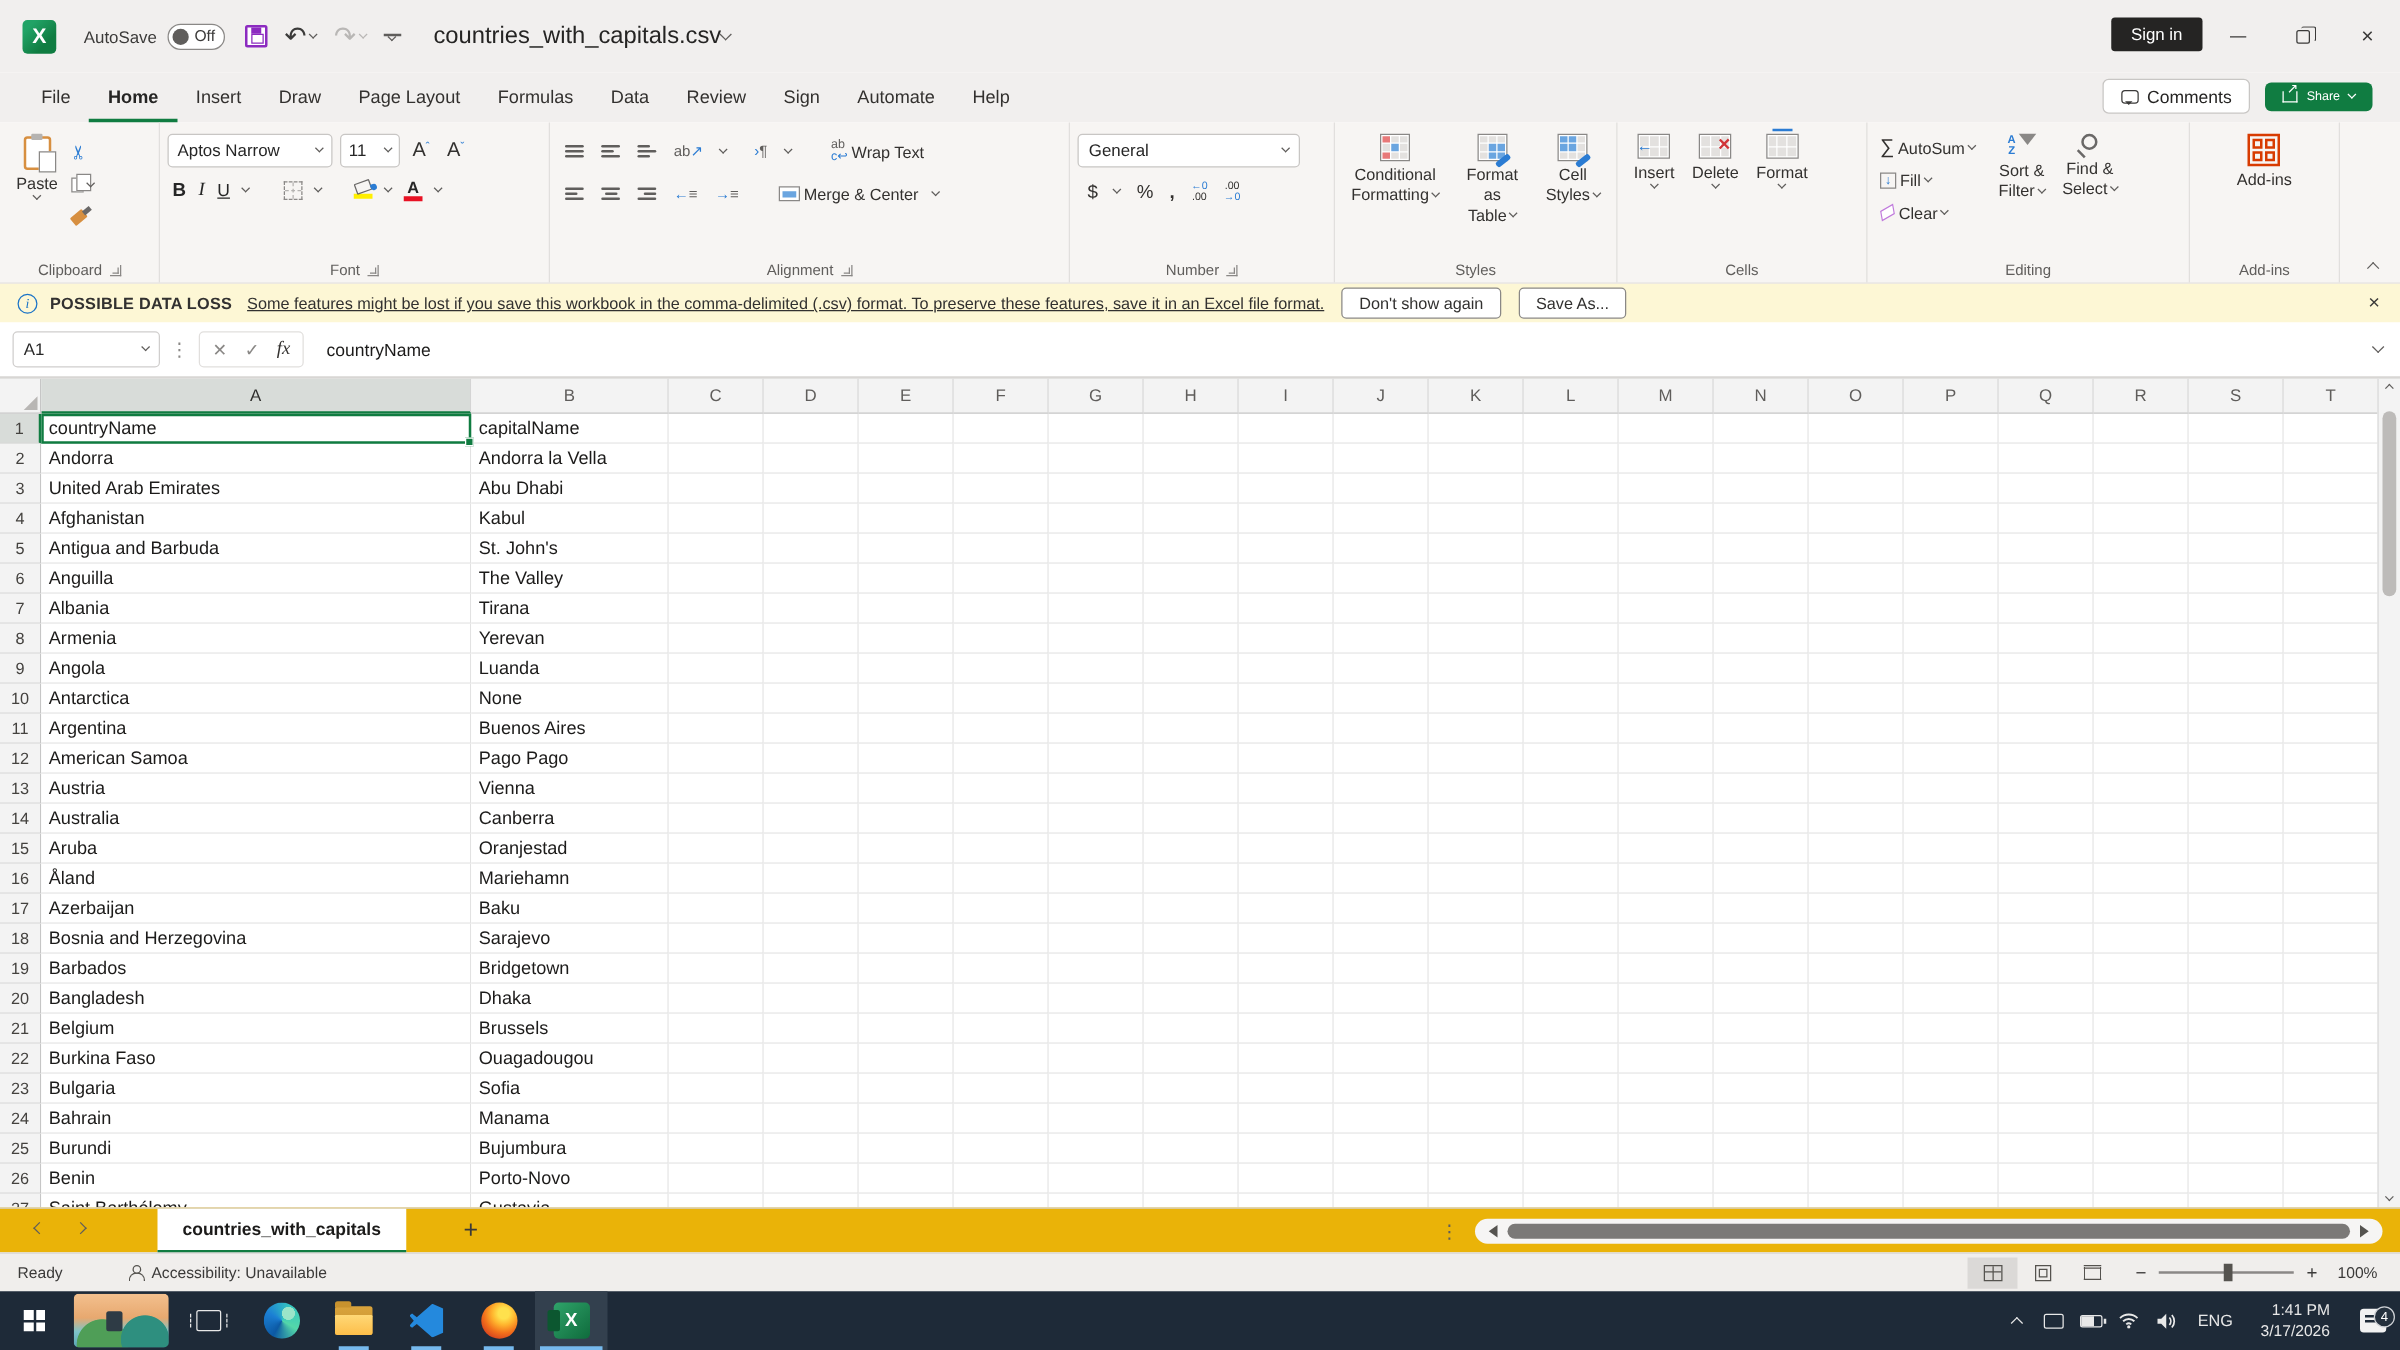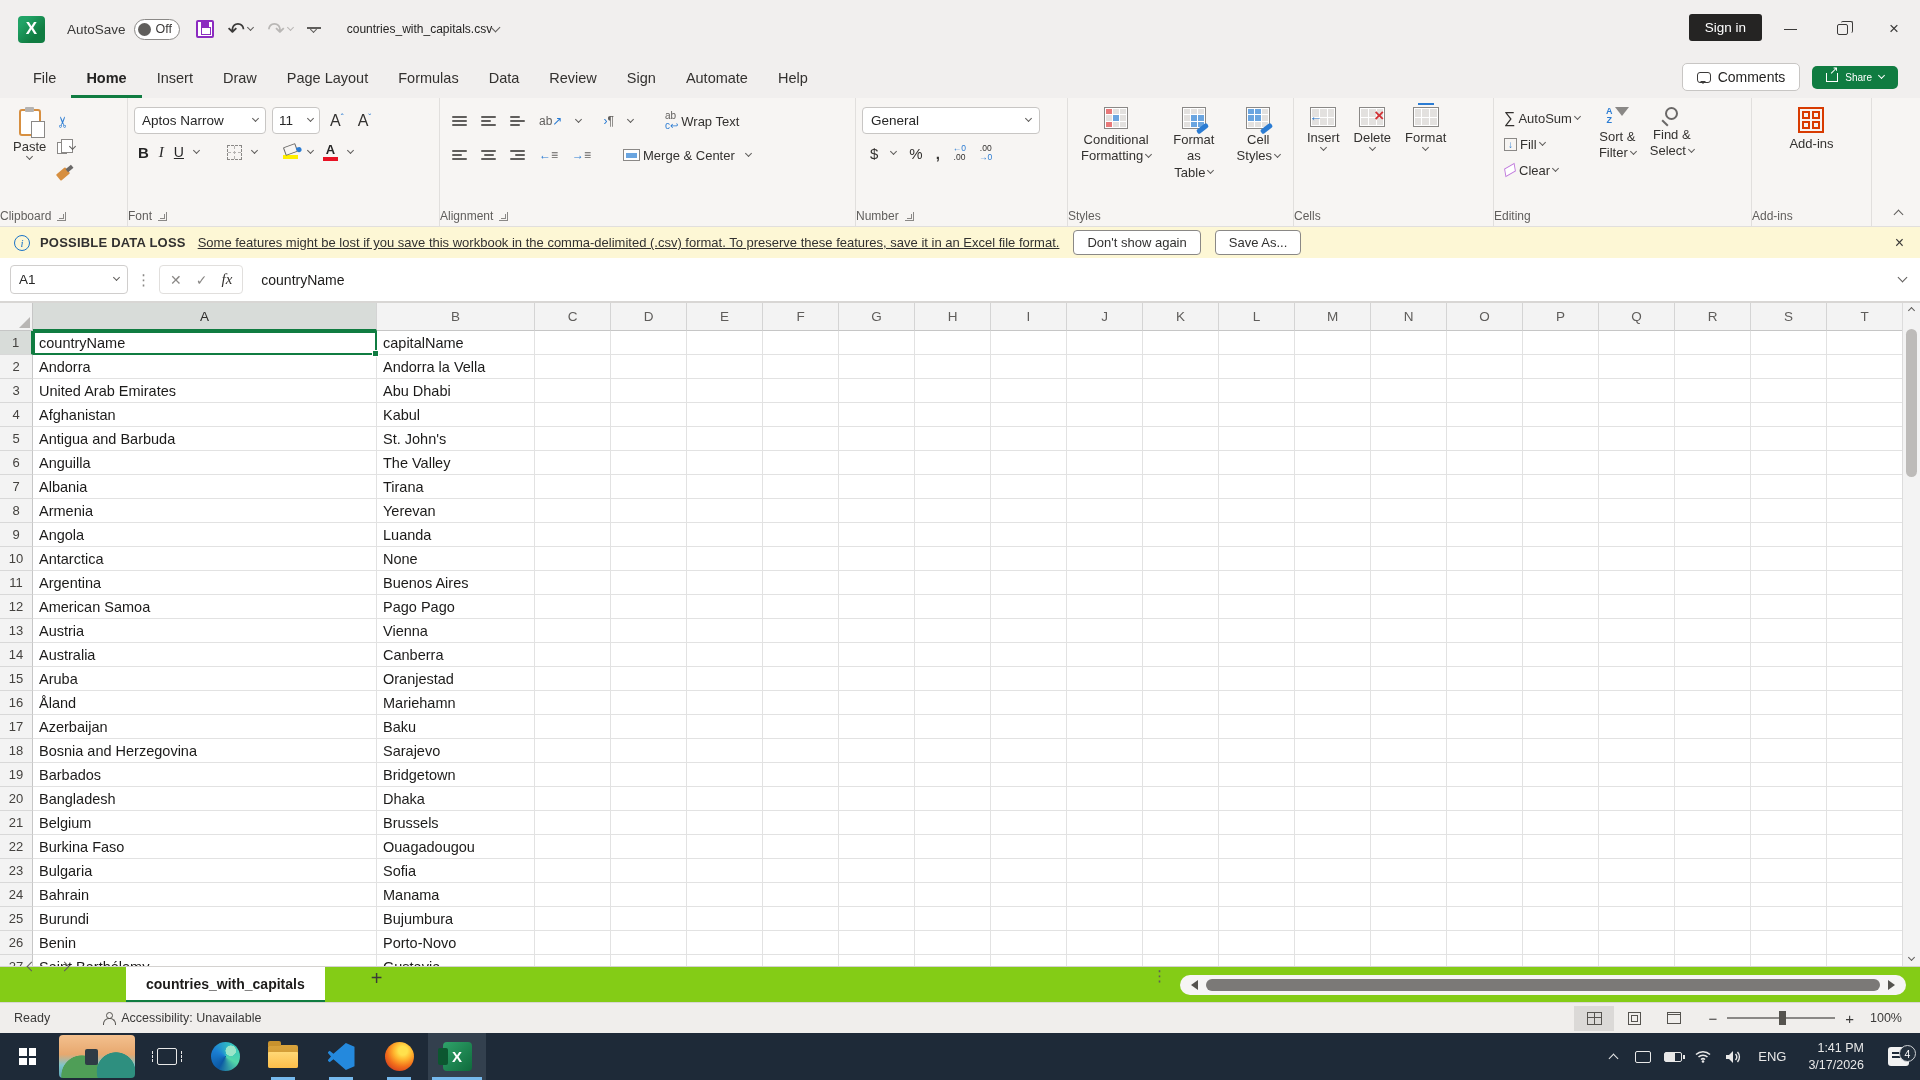--- a/index.html
+++ b/index.html
@@ -21,21 +21,21 @@
   .knob{width:13px;height:13px;border-radius:50%;background:#605e5c;margin-left:3px}
   .toggle-txt{font-size:12.5px;color:#3b3a39;margin-left:5px}
   .qat{display:flex;align-items:center;gap:14px;margin-left:16px}
   .qat-btn{font-size:20px;color:#444;display:flex;align-items:center;gap:3px}
   .floppy{width:18px;height:18px;border:2px solid #8c2bc0;border-radius:2px;position:relative;background:#fff}
   .floppy:before{content:"";position:absolute;top:0;left:3px;width:8px;height:5px;background:#8c2bc0}
   .floppy:after{content:"";position:absolute;bottom:1px;left:3px;width:8px;height:6px;border:1.6px solid #8c2bc0}
   .undoredo{font-size:21px;color:#3b3a39;line-height:1}
   .dim{color:#b9b7b5}
   .qat-custom{width:14px;border-top:2px solid #5f5d5b;padding-top:2px;display:flex;justify-content:center}
-  .fname{display:flex;align-items:center;gap:0;margin-left:26px;font-size:12px;color:#252423}
+  .fname{display:flex;align-items:center;gap:0;margin-left:26px;font-size:19px;color:#252423}
   #tb-search{position:absolute;left:737px;top:10px;width:463px;height:37px;background:#fff;border:1px solid #e0dedc;border-radius:6px;box-shadow:0 1px 2px rgba(0,0,0,.08);display:flex;align-items:center;padding-left:64px;font-size:14.5px;color:#616161}
   .mag{width:11px;height:11px;border:1.8px solid #5f5d5b;border-radius:50%;position:relative;display:inline-block}
   .mag:after{content:"";position:absolute;width:6px;height:1.8px;background:#5f5d5b;transform:rotate(45deg);left:-5px;top:10px}
   #tb-search .mag{position:absolute;left:40px;top:12px}
   .signin{position:absolute;right:158px;top:14px;background:#252423;color:#fff;font-size:13.5px;padding:6px 16px;border-radius:3px}
   .wincontrols{position:absolute;right:0;top:0;height:58px;display:flex}
   .winbtn{width:52px;height:58px;display:flex;align-items:center;justify-content:center;color:#3b3a39;font-size:17px}
   .min-ic{width:13px;border-top:1.6px solid #3b3a39}
   .restore-ic{width:11px;height:11px;border:1.4px solid #3b3a39;border-radius:2px;position:relative}
   .restore-ic:before{content:"";position:absolute;top:-4px;left:3px;width:11px;height:11px;border:1.4px solid #3b3a39;border-left:none;border-bottom:none;border-radius:2px}
@@ -49,21 +49,21 @@
   .bubble{width:14px;height:11px;border:1.5px solid #3b3a39;border-radius:3px;position:relative}
   .bubble:after{content:"";position:absolute;left:2px;bottom:-5px;border:3px solid transparent;border-top-color:#3b3a39}
   .share-btn{display:flex;align-items:center;gap:7px;background:#107c41;border-radius:5px;padding:6px 14px;font-size:10px;color:#fff}
   .share-btn .chev{border-color:#fff}
   .share-ic{width:12px;height:9px;border:1.5px solid #fff;border-top:none;position:relative}
   .share-ic:after{content:"↗";position:absolute;top:-9px;left:2px;font-size:11px;color:#fff}
 
   
   #ribbon{top:98px;height:129px;background:#f7f5f3;border-bottom:1px solid #e1dfdd;display:flex}
   .rgroup{position:relative;border-right:1px solid #e1dfdd;padding:6px 6px 24px 6px;display:flex;align-items:flex-start}
-  .glabel{position:absolute;bottom:3px;left:0;right:0;text-align:center;font-size:12px;color:#605e5c;display:flex;justify-content:flex-start;gap:6px;align-items:center}
+  .glabel{position:absolute;bottom:3px;left:0;right:0;text-align:center;font-size:12px;color:#605e5c;display:flex;justify-content:center;gap:6px;align-items:center}
   .launcher{width:9px;height:9px;border:1px solid #8a8886;border-top:none;border-left:none;position:relative;display:inline-block}
   .launcher:after{content:"";position:absolute;right:1px;bottom:1px;width:4px;height:4px;border-right:1.4px solid #8a8886;border-bottom:1.4px solid #8a8886}
   .bigbtn{display:flex;flex-direction:column;align-items:center;justify-content:flex-start;padding:3px 7px;font-size:13px;color:#33312f;text-align:center;line-height:1.25;gap:3px}
   .bigbtn .lbl{display:flex;flex-direction:column;align-items:center}
   .bigbtn .chevline{display:flex;align-items:center;gap:3px}
   .col2{display:flex;flex-direction:column;gap:2px;justify-content:flex-start}
   .sbtn{height:24px;display:flex;align-items:center;padding:0 4px;gap:3px;font-size:13px;color:#33312f}
   .clipboard{width:22px;height:27px;border:2px solid #d78f40;border-radius:3px;background:#fff;position:relative;margin-top:2px}
   .clipboard:before{content:"";position:absolute;top:-4px;left:4px;width:9px;height:5px;background:#b5b3b1;border-radius:1px}
   .clipboard:after{content:"";position:absolute;right:-6px;bottom:-4px;width:12px;height:15px;background:#fff;border:1.6px solid #8a8886}
@@ -154,21 +154,21 @@
   .cell{border-right:1px solid #e2e2e2;border-bottom:1px solid #e2e2e2;font-size:14.5px;color:#1c1b1a;display:flex;align-items:center;padding:0 6px;white-space:nowrap;overflow:hidden;background:#fff}
   .cA{width:344px}.cB{width:158px}.cS{width:76px}
   .selcell{outline:2px solid #107c41;outline-offset:-2px;position:relative;overflow:visible;z-index:2}
   .fillhandle{position:absolute;right:-3px;bottom:-3px;width:7px;height:7px;background:#107c41;border:1.4px solid #fff}
   #vscroll{position:absolute;right:0;top:0;width:18px;height:663px;background:#f3f3f3;border-left:1px solid #dcdcdc;display:flex;flex-direction:column;align-items:center}
   #vscroll .arr{margin:5px 0;}
   #vthumb{position:absolute;top:26px;left:3px;width:11px;height:148px;background:#bdbbb9;border-radius:6px}
   #vscroll .down{position:absolute;bottom:6px}
 
   
-  #sheettabs{top:966px;height:36px;background:#84cc16;border-top:1px solid #d4d2d0;display:flex;}
+  #sheettabs{top:966px;height:36px;background:#eab308;border-top:1px solid #d4d2d0;display:flex;align-items:center}
   .tabnav{display:flex;gap:26px;margin-left:28px}
   .sheettab{margin-left:58px;height:36px;background:#fff;display:flex;align-items:center;padding:0 20px;font-size:14px;font-weight:bold;color:#1c1b1a;border-bottom:3px solid #107c41}
   .addsheet{margin-left:46px;font-size:20px;color:#3b3a39}
   .tab-dots{position:absolute;left:1152px;color:#5f5d5b;font-size:15px;letter-spacing:0}
   #hscroll{position:absolute;left:1180px;right:14px;top:8px;height:20px;background:#f6f5f4;border-radius:10px;display:flex;align-items:center;padding:0 6px}
   .harr{width:0;height:0;border:5px solid transparent}
   .harr.l{border-right:7px solid #55534f}
   .harr.r{border-left:7px solid #55534f}
   #hthumb{flex:1;height:12px;background:#7b7977;border-radius:6px;margin:0 8px}
 

